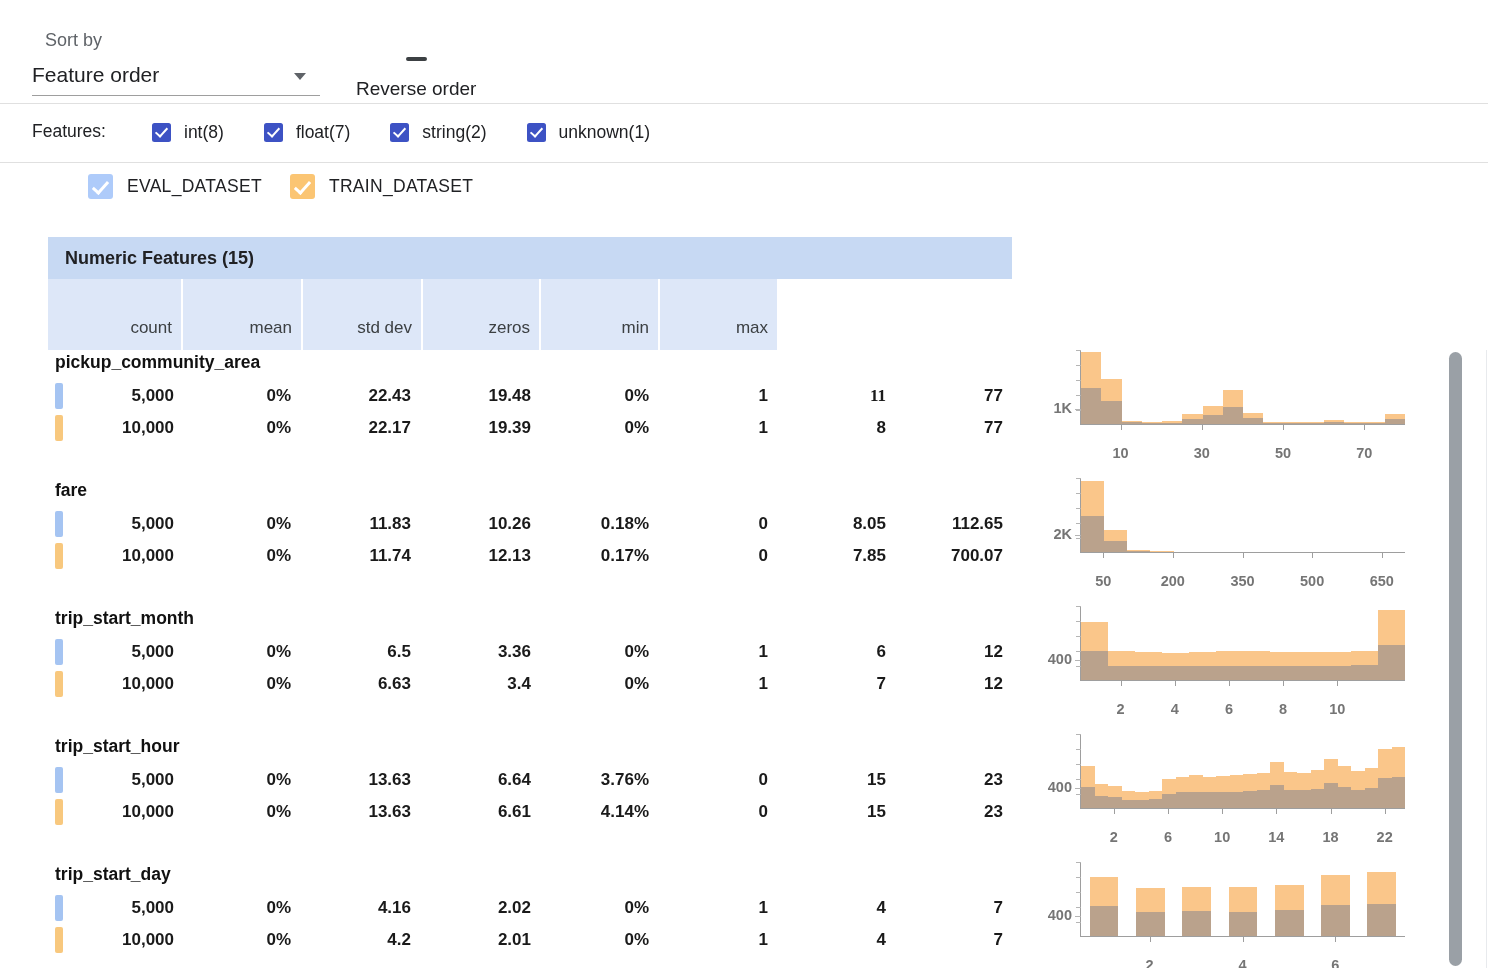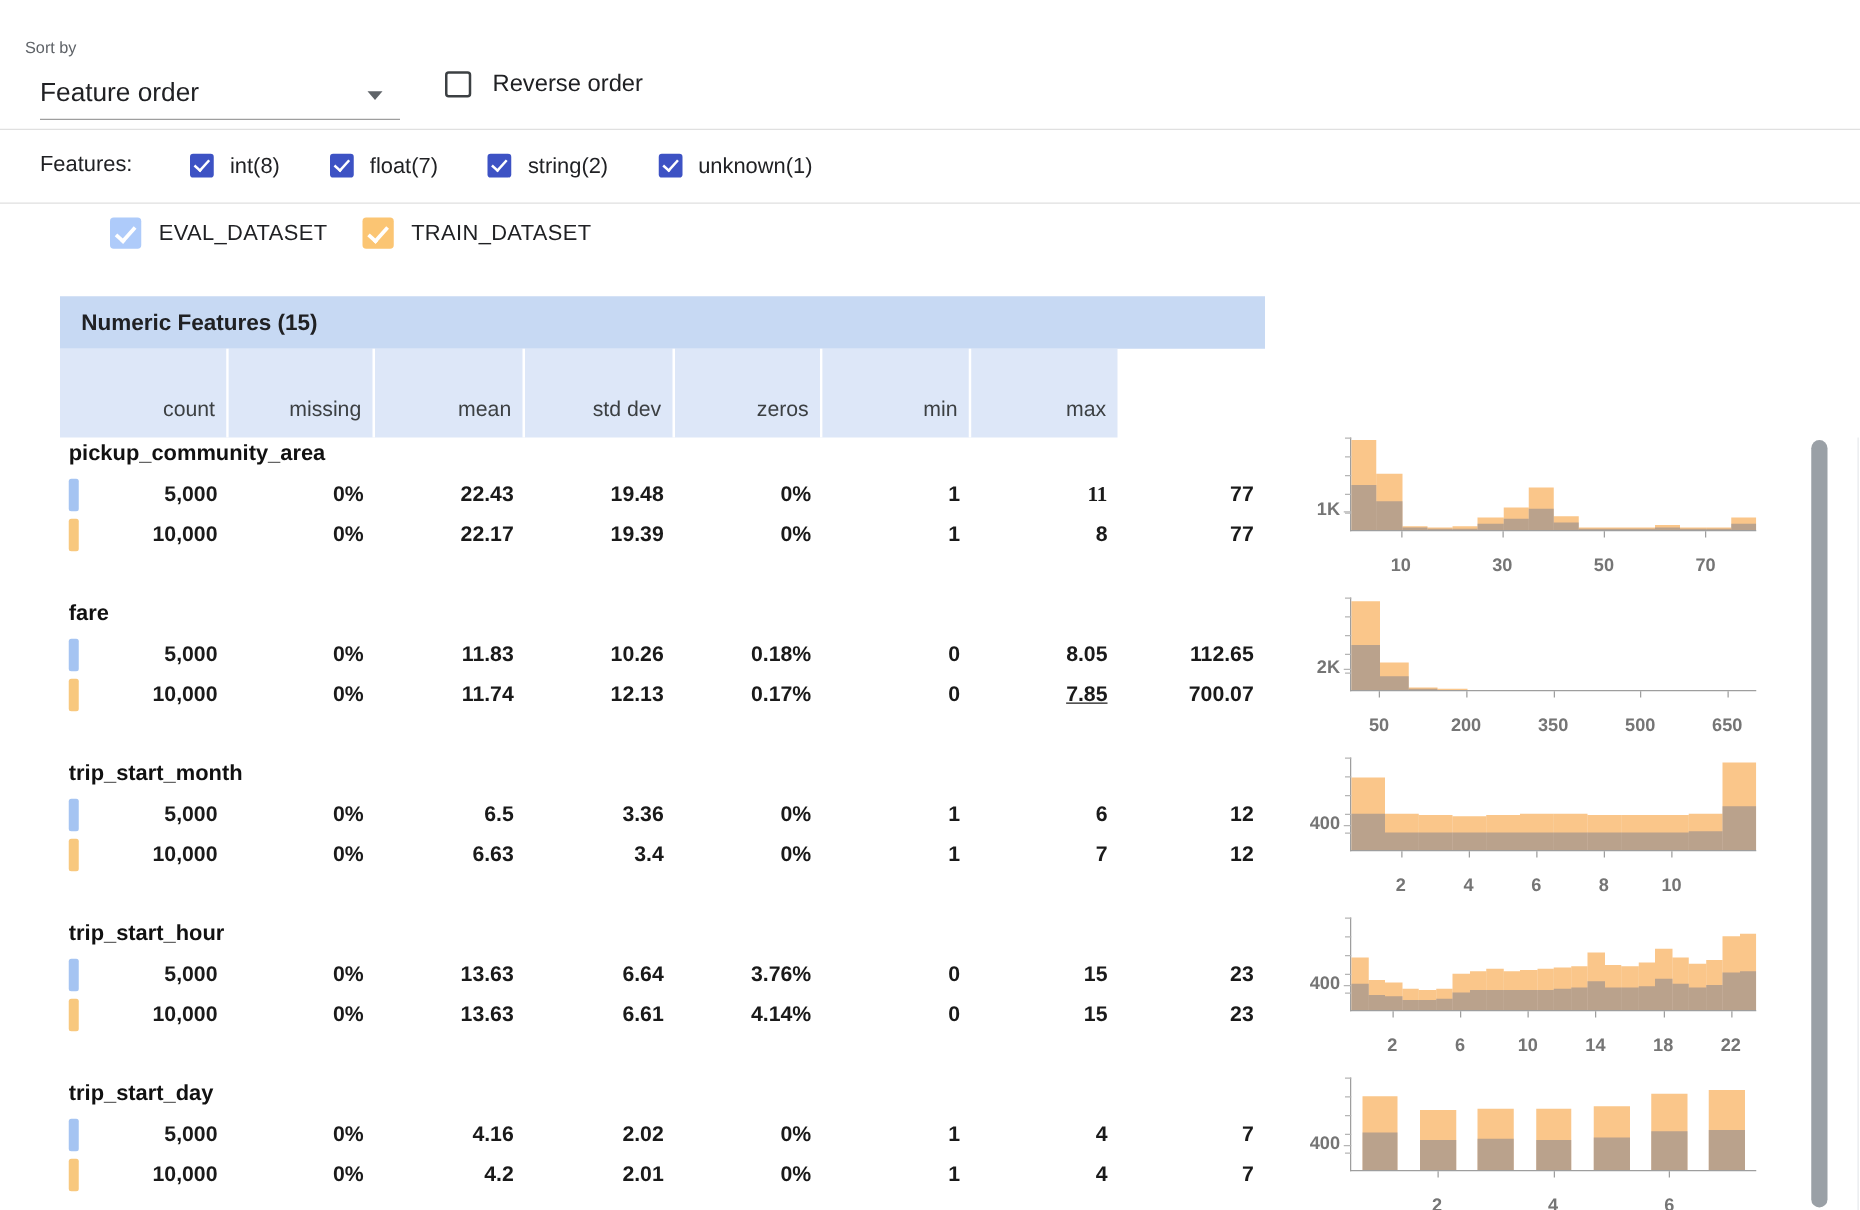--- a/index.html
+++ b/index.html
@@ -4,26 +4,26 @@
 <style>
   *{margin:0;padding:0;box-sizing:border-box;}
   body{width:1488px;height:968px;overflow:hidden;background:#fff;
        font-family:"Liberation Sans",sans-serif;color:#202124;}
   .app{position:relative;width:1488px;height:968px;overflow:hidden;background:#fff;}
   .abs{position:absolute;}
   .divider{position:absolute;left:0;width:100%;height:1px;background:#e0e0e0;}
   .d1{top:103px;} .d2{top:162px;}
 
   
-  .sort-by-label{left:20px;top:30px;font-size:13px;color:#5f6368;}
+  .sort-by-label{left:45px;top:30px;font-size:18px;color:#5f6368;}
   .sort-select{left:32px;top:56px;width:288px;height:40px;border-bottom:1px solid #9e9e9e;
                font-size:21px;line-height:38px;color:#202124;cursor:pointer;}
   .caret{position:absolute;right:14px;top:50%;margin-top:-3px;width:0;height:0;
          border-left:6px solid transparent;border-right:6px solid transparent;border-top:7px solid #5f6368;}
-  .reverse{left:356px;top:57px;display:flex;align-items:flex-start;gap:17px;cursor:pointer;height:28px;}
+  .reverse{left:356px;top:57px;display:flex;align-items:center;gap:17px;cursor:pointer;height:28px;flex-direction:column;}
   .cb-outline{width:21px;height:21px;border:2px solid #3c4043;border-radius:3px;background:#fff;display:inline-block;}
   .reverse-label{font-size:19px;}
   .search{left:565px;top:52px;width:481px;height:42px;border-bottom:1px solid #9e9e9e;cursor:text;}
   .search-placeholder{font-size:20px;color:#80868b;line-height:40px;display:block;}
 
   
   .filters-label{left:32px;top:121px;font-size:17.5px;}
   .type-filters{left:152px;top:118px;display:flex;gap:40px;align-items:center;height:28px;position:absolute;}
   .type-item{display:flex;align-items:center;gap:13px;cursor:pointer;}
   .cb{width:19px;height:19px;border-radius:2.5px;position:relative;display:inline-block;}
@@ -131,21 +131,20 @@
         <span class="legend-cb" style="background: rgb(251, 197, 115);"></span>
         <span class="legend-label">TRAIN_DATASET</span>
       </span>
     </div>
 
   <div class="abs nf-title">
     <span>Numeric Features (15)</span>
   </div>
   <div class="col-headers" id="col-headers">
       <div class="col-h" style="width: 135px;">count</div>
-      <div class="col-h" style="width: 117px;">missing</div>
       <div class="col-h" style="width: 120px;">mean</div>
       <div class="col-h" style="width: 120px;">std dev</div>
       <div class="col-h" style="width: 118px;">zeros</div>
       <div class="col-h" style="width: 119px;">min</div>
       <div class="col-h" style="width: 117px;">max</div>
     </div>
 
 
   <div class="features" id="features">
       <div class="feature-block">
@@ -368,21 +367,21 @@
           </div>
           <div class="stat-cell" style="width: 120px;">
             <span>12.13</span>
           </div>
           <div class="stat-cell" style="width: 118px;">
             <span>0.17%</span>
           </div>
           <div class="stat-cell" style="width: 119px;">
             <span>0</span>
           </div>
-          <div class="stat-cell" style="width: 118px; text-decoration: underline;">
+          <div class="stat-cell" style="width: 118px;">
             <span>7.85</span>
           </div>
           <div class="stat-cell" style="width: 117px;">
             <span>700.07</span>
           </div>
         </div>
         <div class="chart">
           <div class="plot">
             <div class="layer">
               <div class="slot">

